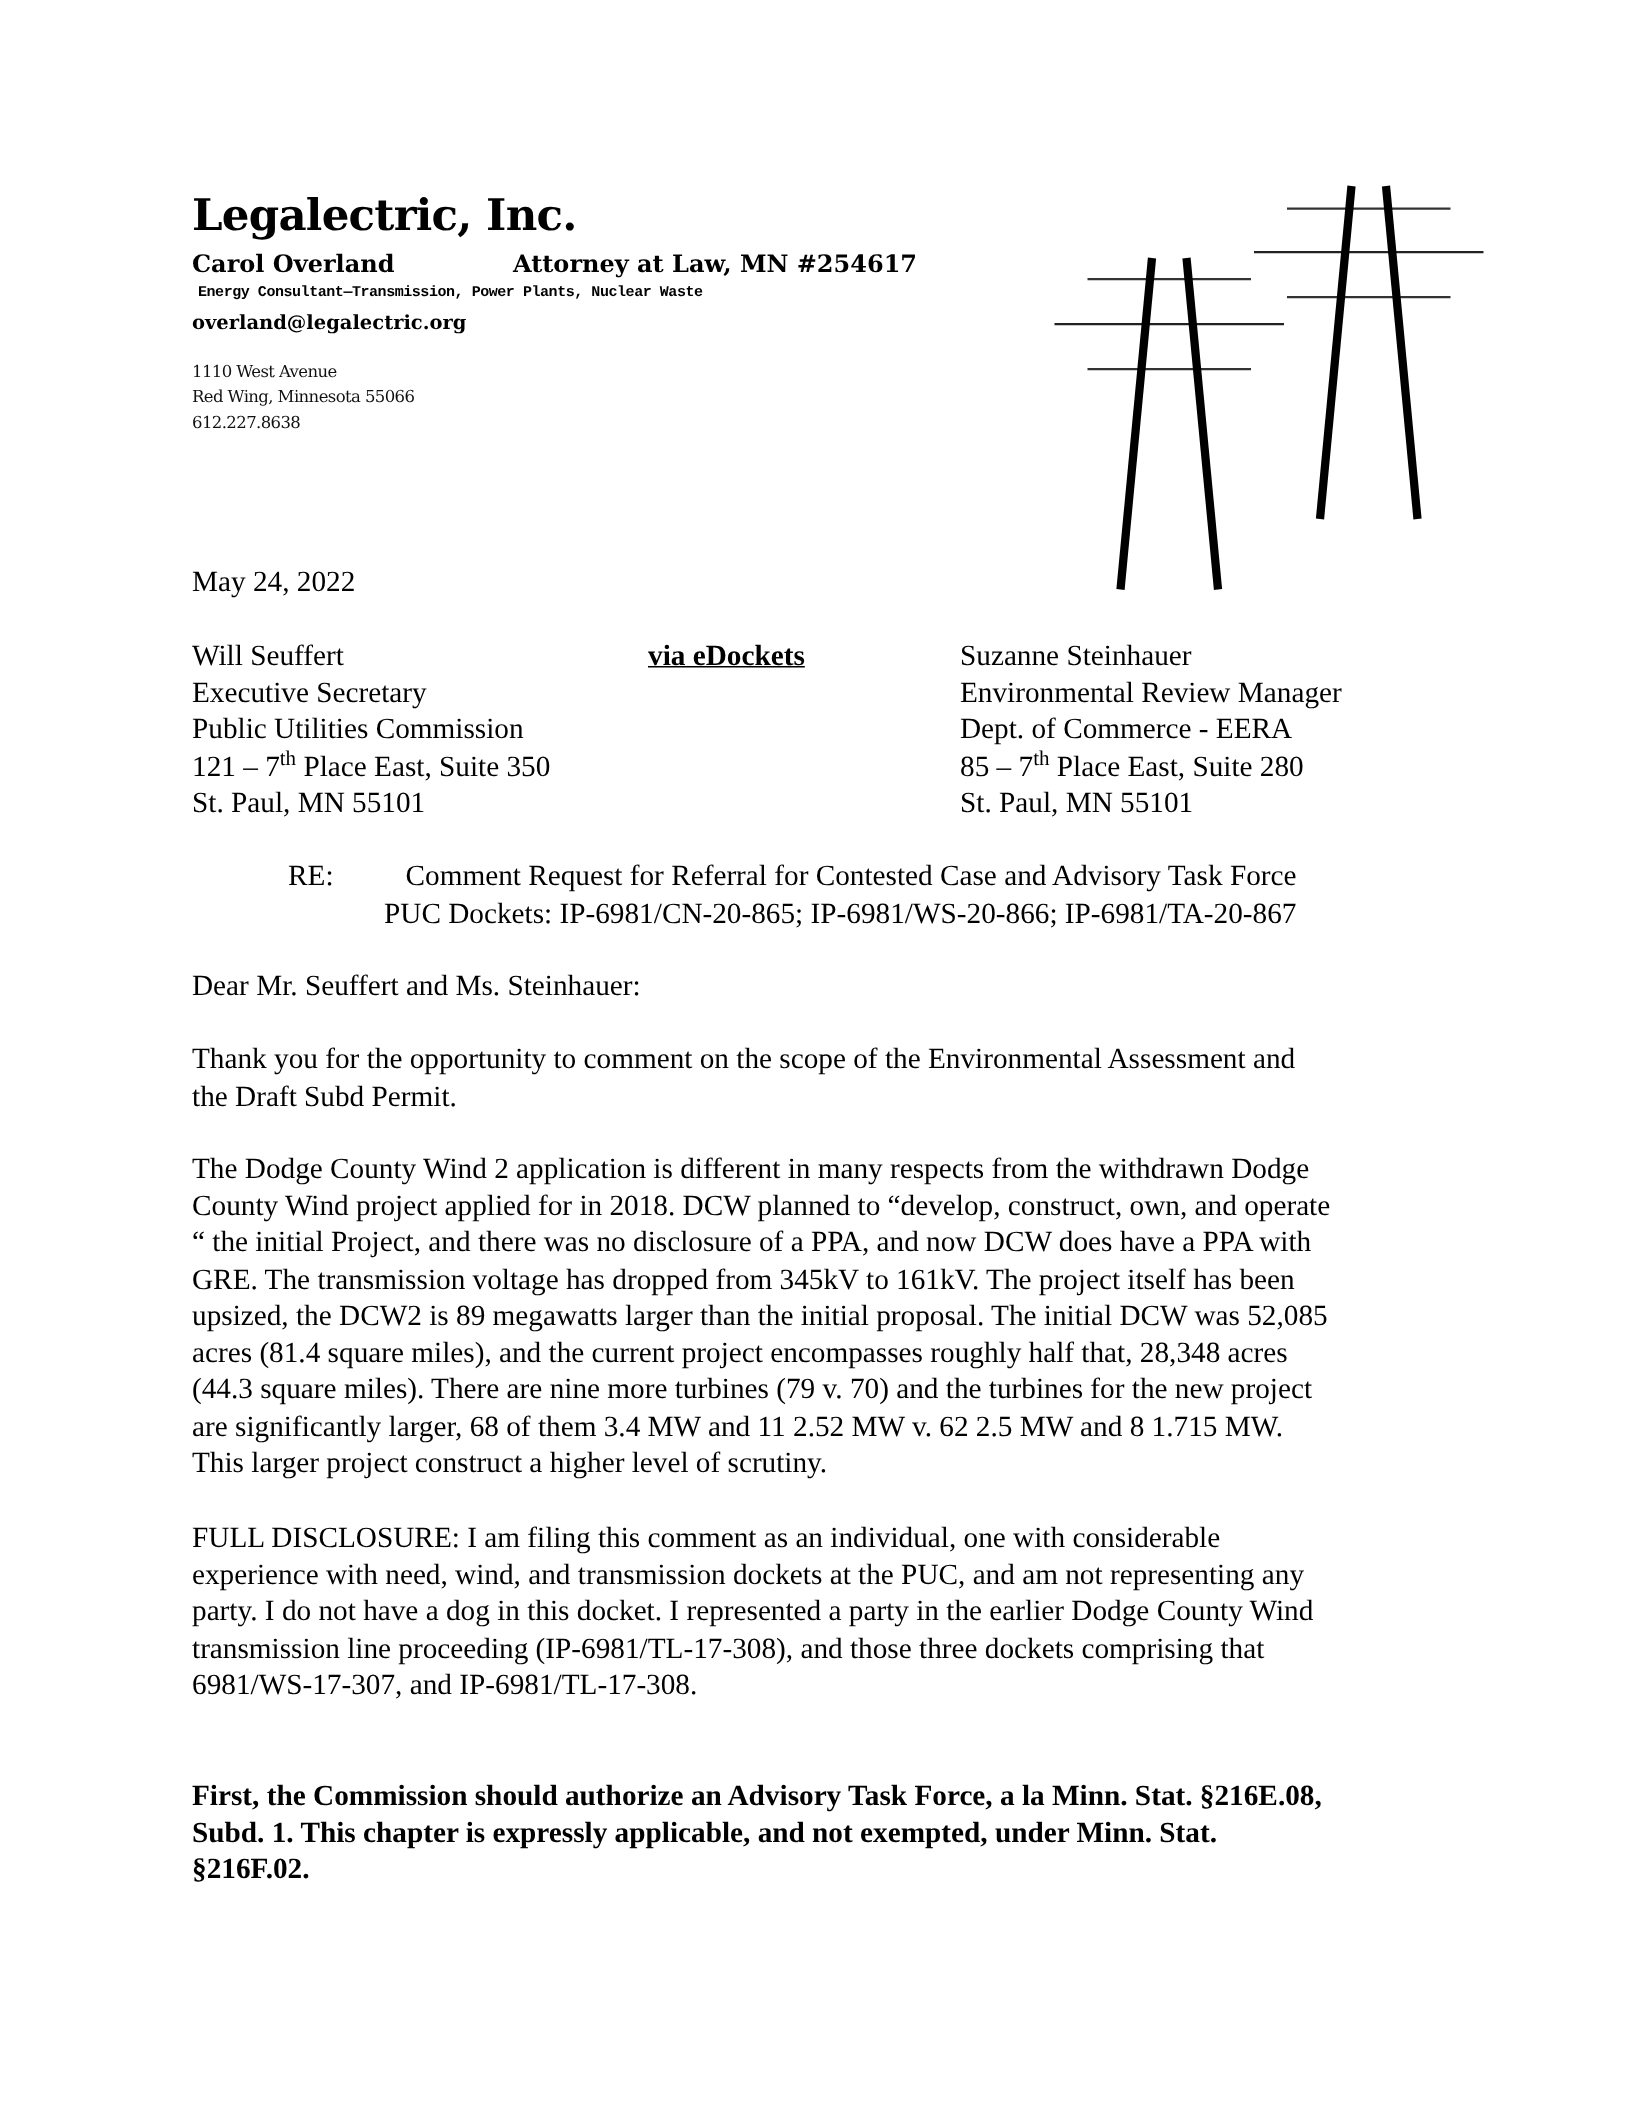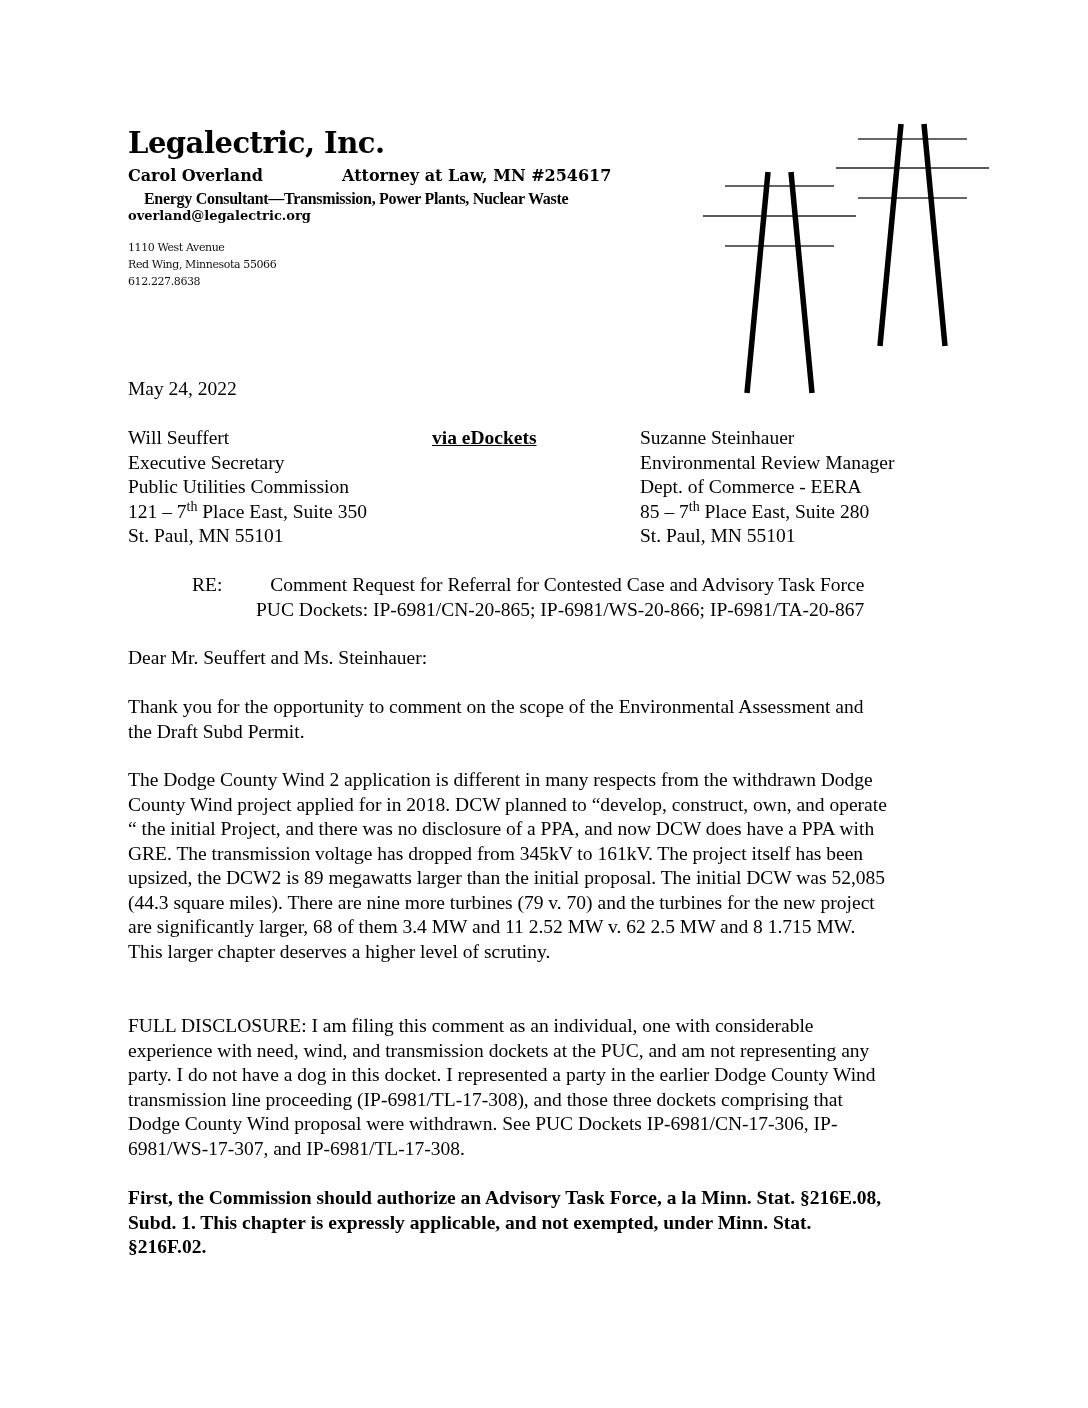--- a/index.html
+++ b/index.html
@@ -1,21 +1,21 @@
 <!DOCTYPE html>
 <html><head>
   <meta charset="utf-8">
   <style>
     html, body { margin: 0; padding: 0; background: #ffffff; }
     body { width: 1088px; height: 1408px; position: relative; overflow: hidden; color: #000; }
     .abs { position: absolute; white-space: nowrap; }
     .lh-title { left: 128px; top: 126px; font-size: 29px; font-weight: bold; font-family: "DejaVu Serif", serif; letter-spacing: -0.5px; }
     .lh-name { left: 128px; top: 166px; font-size: 16px; font-weight: bold; font-family: "DejaVu Serif", serif; }
     .lh-attorney { left: 342px; top: 166px; font-size: 16px; font-weight: bold; font-family: "DejaVu Serif", serif; }
-    .lh-consult { left: 144px; top: 190px; font-size: 16px; font-weight: bold; font-family: Liberation Serif, serif; letter-spacing: -0.3px; }
+    .lh-consult { left: 132px; top: 190px; font-size: 10px; font-weight: bold; font-family: Liberation Mono, monospace; letter-spacing: -0.3px; }
     .lh-email { left: 128px; top: 208px; font-size: 13px; font-weight: bold; font-family: "DejaVu Serif", serif; }
     .lh-addr { left: 128px; font-size: 11px; font-family: "DejaVu Serif", serif; letter-spacing: -0.4px; color: #111; }
     .body-text { font-family: "Liberation Serif", serif; font-size: 19.5px; line-height: 24.5px; }
     .line { display: block; white-space: nowrap; }
     sup { font-size: 14px; line-height: 0; vertical-align: 7px; }
     .bold { font-weight: bold; }
     .underline { text-decoration: underline; }
     svg.towers { position: absolute; left: 0; top: 0; }
   </style>
 </head>
@@ -79,31 +79,31 @@
   <span class="line">Thank you for the opportunity to comment on the scope of the Environmental Assessment and</span>
   <span class="line">the Draft Subd Permit.</span>
 </div>
 
 <div class="abs body-text" style="left:128px; top:768px;">
   <span class="line">The Dodge County Wind 2 application is different in many respects from the withdrawn Dodge</span>
   <span class="line">County Wind project applied for in 2018. DCW planned to “develop, construct, own, and operate</span>
   <span class="line">“ the initial Project, and there was no disclosure of a PPA, and now DCW does have a PPA with</span>
   <span class="line">GRE. The transmission voltage has dropped from 345kV to 161kV. The project itself has been</span>
   <span class="line">upsized, the DCW2 is 89 megawatts larger than the initial proposal. The initial DCW was 52,085</span>
+  <span class="line">acres (81.4 square miles), and the current project encompasses roughly half that, 28,348 acres</span>
   <span class="line">(44.3 square miles). There are nine more turbines (79 v. 70) and the turbines for the new project</span>
   <span class="line">are significantly larger, 68 of them 3.4 MW and 11 2.52 MW v. 62 2.5 MW and 8 1.715 MW.</span>
-  <span class="line">This larger chapter deserves a higher level of scrutiny.</span>
+  <span class="line">This larger project construct a higher level of scrutiny.</span>
 </div>
 
 <div class="abs body-text" style="left:128px; top:1014px;">
   <span class="line">FULL DISCLOSURE: I am filing this comment as an individual, one with considerable</span>
   <span class="line">experience with need, wind, and transmission dockets at the PUC, and am not representing any</span>
   <span class="line">party. I do not have a dog in this docket. I represented a party in the earlier Dodge County Wind</span>
   <span class="line">transmission line proceeding (IP-6981/TL-17-308), and those three dockets comprising that</span>
-  <span class="line">Dodge County Wind proposal were withdrawn. See PUC Dockets IP-6981/CN-17-306, IP-</span>
   <span class="line">6981/WS-17-307, and IP-6981/TL-17-308.</span>
 </div>
 
 <div class="abs body-text bold" style="left:128px; top:1186px;">
   <span class="line">First, the Commission should authorize an Advisory Task Force, a la Minn. Stat. §216E.08,</span>
   <span class="line">Subd. 1. This chapter is expressly applicable, and not exempted, under Minn. Stat.</span>
   <span class="line">§216F.02.</span>
 </div>
 
 </body></html>

